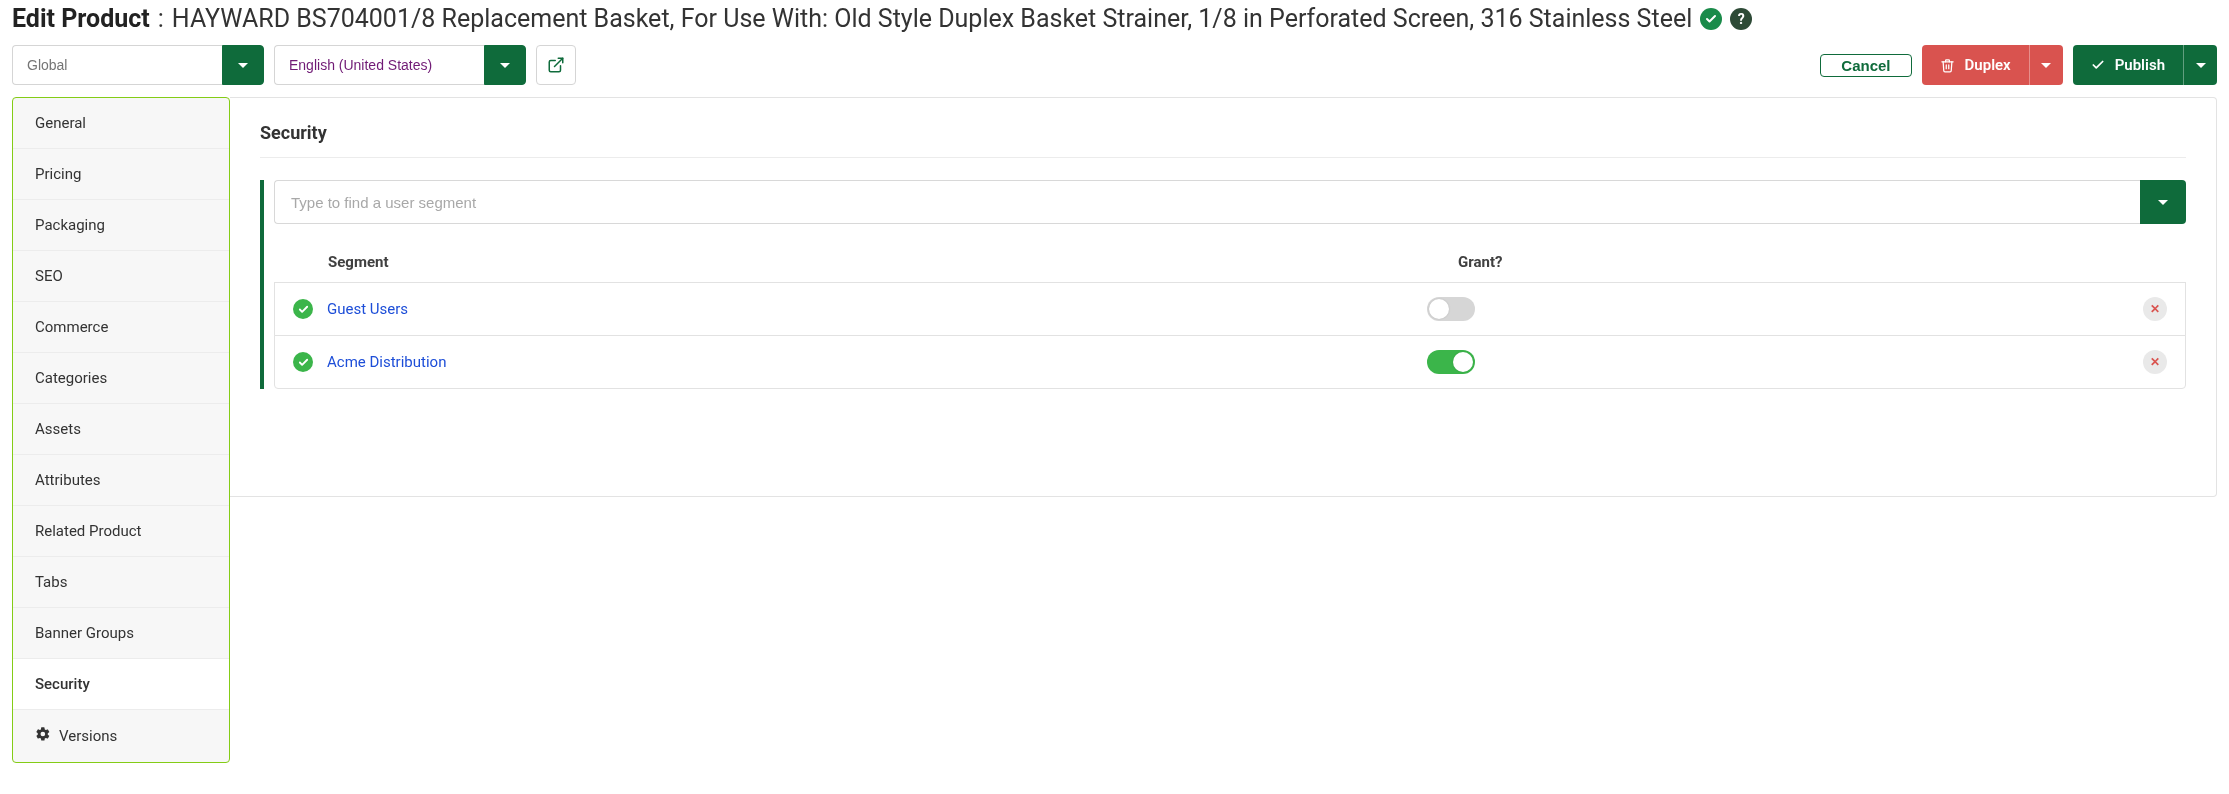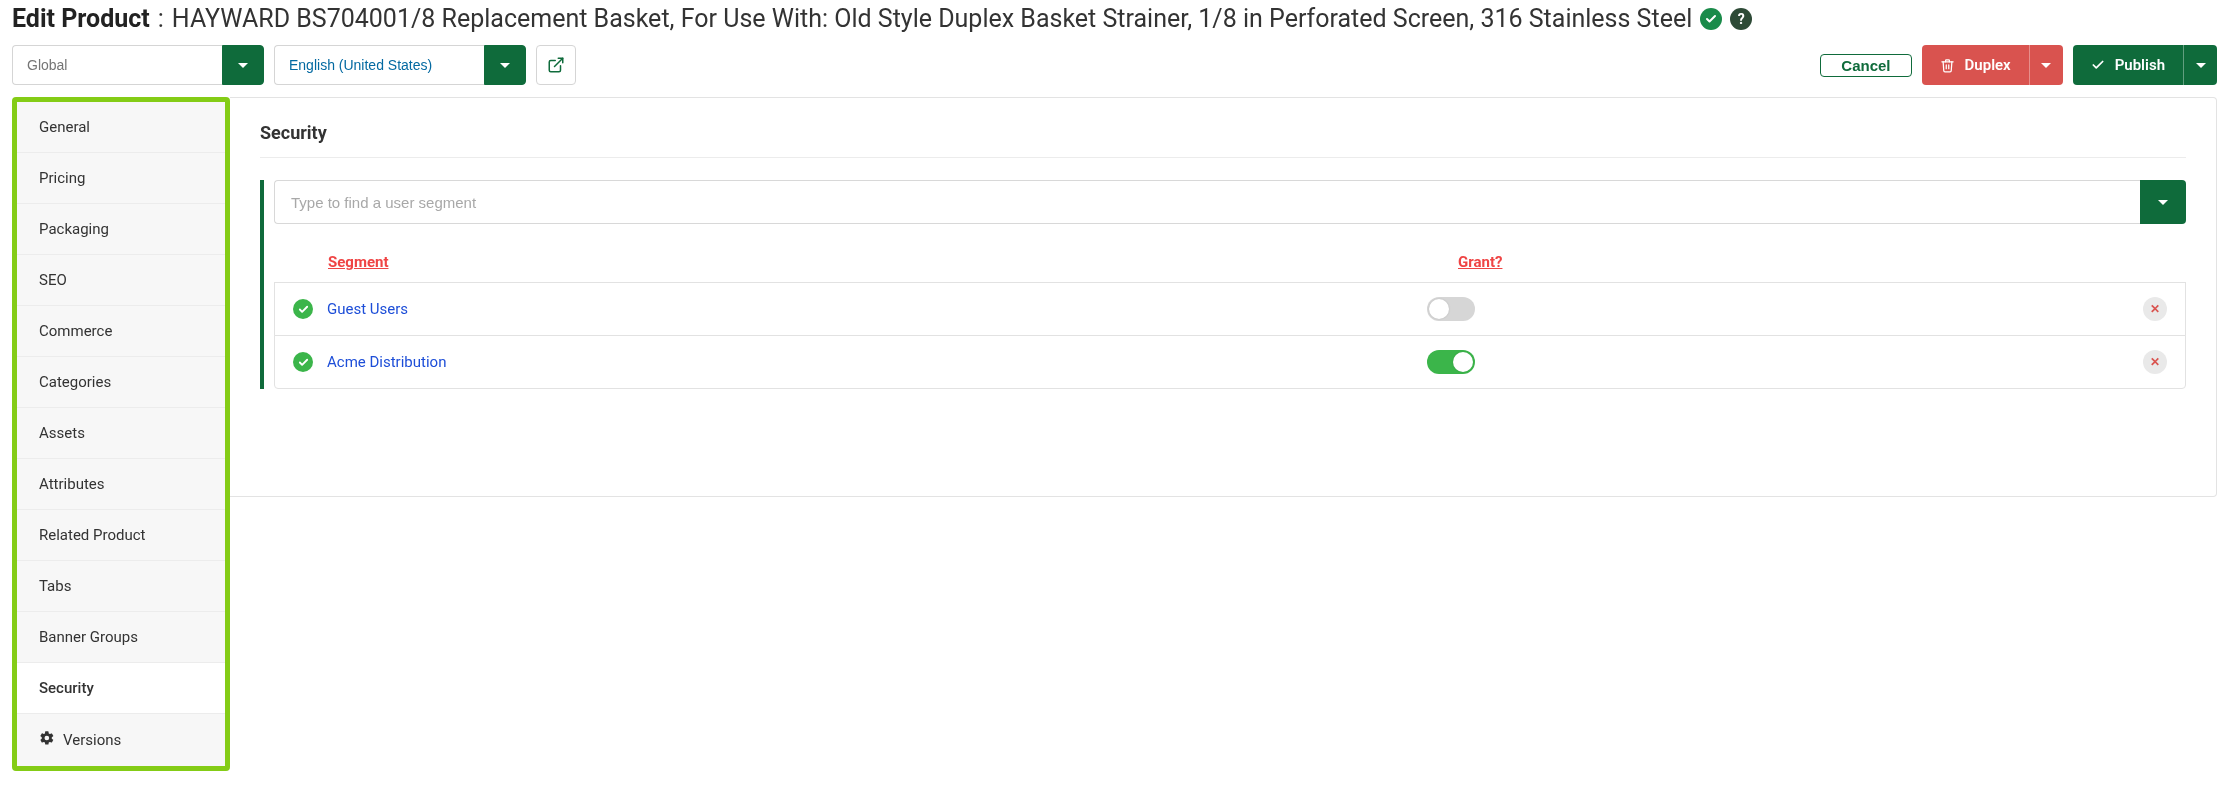--- a/index.html
+++ b/index.html
@@ -40,21 +40,21 @@
   }
   .combo {
     display: flex; align-items: stretch; height: 40px;
   }
   .combo .combo-input {
     border: 1px solid #d5d5d5; border-right: none;
     border-top-left-radius: 4px; border-bottom-left-radius: 4px;
     padding: 0 14px; font-size: 14px; color: #b0b0b0; background: #fff;
     min-width: 180px;
   }
-  .combo .combo-input.dark { color: #0369a1; }
+  .combo .combo-input.dark { color: #701a75; }
   .combo .combo-caret {
     width: 42px; background: #0f6b3b; border: 1px solid #0f6b3b;
     border-top-right-radius: 4px; border-bottom-right-radius: 4px;
     display: flex; align-items: center; justify-content: center;
     color: #fff; cursor: pointer;
   }
   .icon-btn {
     width: 40px; height: 40px; border: 1px solid #d5d5d5; border-radius: 4px;
     background: #fff; display: flex; align-items: center; justify-content: center;
     color: #0f6b3b; cursor: pointer;
@@ -90,21 +90,21 @@
   }
 
   .trash-icon, .check-mini, .ext-icon { display: inline-flex; }
 
   .content-wrap {
     display: flex; gap: 0; padding: 0 12px 20px 12px;
     align-items: flex-start;
   }
 
   .sidebar {
-    width: 218px; border: 5px solid #84cc16; border-radius: 4px;
+    width: 218px; border: 1px solid #84cc16; border-radius: 4px;
     background: #f7f7f7; overflow: hidden;
   }
   .sidebar-item {
     padding: 16px 22px; font-size: 15px; color: #333;
     border-bottom: 1px solid #ececec; cursor: pointer;
     display: flex; align-items: center; gap: 8px;
   }
   .sidebar-item:last-child { border-bottom: none; }
   .sidebar-item.active { background: #ffffff; font-weight: 500; }
 
@@ -132,21 +132,21 @@
   .search-row input::placeholder { color: #a8a8a8; }
   .search-row .search-caret {
     width: 46px; background: #0f6b3b; color: #fff;
     display: flex; align-items: center; justify-content: center;
     border-top-right-radius: 4px; border-bottom-right-radius: 4px; cursor: pointer;
   }
 
   .seg-table { margin-top: 6px; }
   .seg-table-head {
     display: flex; padding: 14px 18px 12px 54px; font-size: 15px;
-    font-weight: 700; color: #ef4444; text-decoration: underline;
+    font-weight: 700; color: #404040;
   }
   .col-segment { flex: 0 0 1130px; }
   .col-grant   { flex: 0 0 620px; }
   .col-actions { flex: 1; display:flex; justify-content:flex-end; }
 
   .seg-row {
     display: flex; align-items: center; padding: 14px 18px 14px 18px;
     border: 1px solid #e2e2e2; margin-top: -1px; background: #fff;
   }
   .seg-row:first-of-type { border-top-left-radius: 4px; border-top-right-radius: 4px; background: #fbfbfb; }

